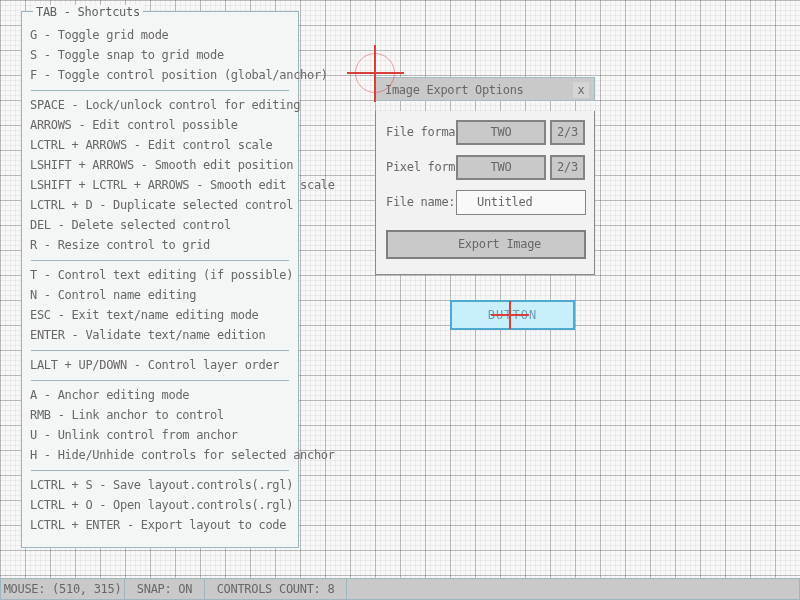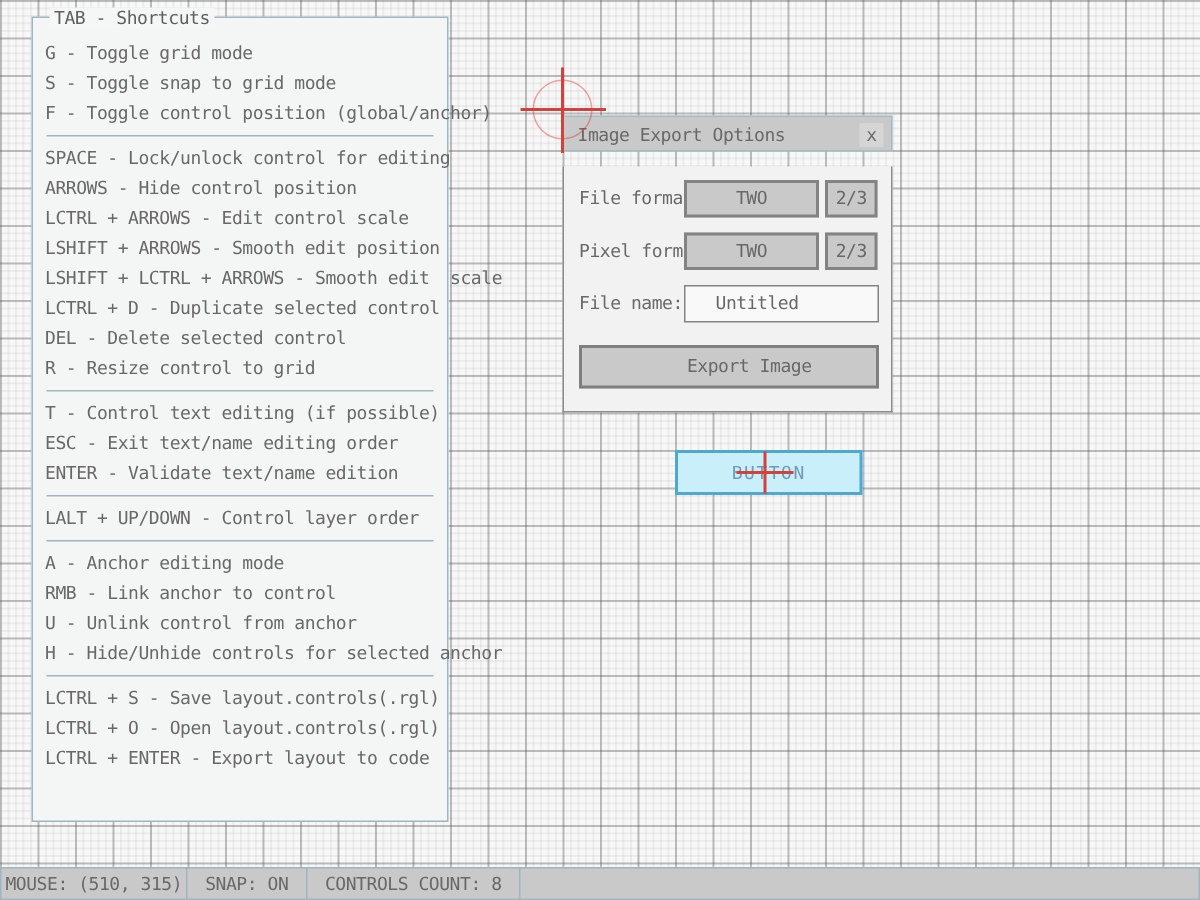--- a/index.html
+++ b/index.html
@@ -111,30 +111,31 @@
   <div class="canvas"></div>
 
   <div class="panel">
     <span class="panel-title">TAB - Shortcuts</span>
     <div>
         <div class="sc-line">G - Toggle grid mode</div>
         <div class="sc-line">S - Toggle snap to grid mode</div>
         <div class="sc-line">F - Toggle control position (global/anchor)</div>
         <div class="sc-divider"></div>
         <div class="sc-line">SPACE - Lock/unlock control for editing</div>
-        <div class="sc-line">ARROWS - Hide control position</div>
+        <div class="sc-line">ARROWS - Edit control possible</div>
         <div class="sc-line">LCTRL + ARROWS - Edit control scale</div>
         <div class="sc-line">LSHIFT + ARROWS - Smooth edit position</div>
         <div class="sc-line">LSHIFT + LCTRL + ARROWS - Smooth edit  scale</div>
         <div class="sc-line">LCTRL + D - Duplicate selected control</div>
         <div class="sc-line">DEL - Delete selected control</div>
         <div class="sc-line">R - Resize control to grid</div>
         <div class="sc-divider"></div>
         <div class="sc-line">T - Control text editing (if possible)</div>
-        <div class="sc-line">ESC - Exit text/name editing order</div>
+        <div class="sc-line">N - Control name editing</div>
+        <div class="sc-line">ESC - Exit text/name editing mode</div>
         <div class="sc-line">ENTER - Validate text/name edition</div>
         <div class="sc-divider"></div>
         <div class="sc-line">LALT + UP/DOWN - Control layer order</div>
         <div class="sc-divider"></div>
         <div class="sc-line">A - Anchor editing mode</div>
         <div class="sc-line">RMB - Link anchor to control</div>
         <div class="sc-line">U - Unlink control from anchor</div>
         <div class="sc-line">H - Hide/Unhide controls for selected anchor</div>
         <div class="sc-divider"></div>
         <div class="sc-line">LCTRL + S - Save layout.controls(.rgl)</div>

